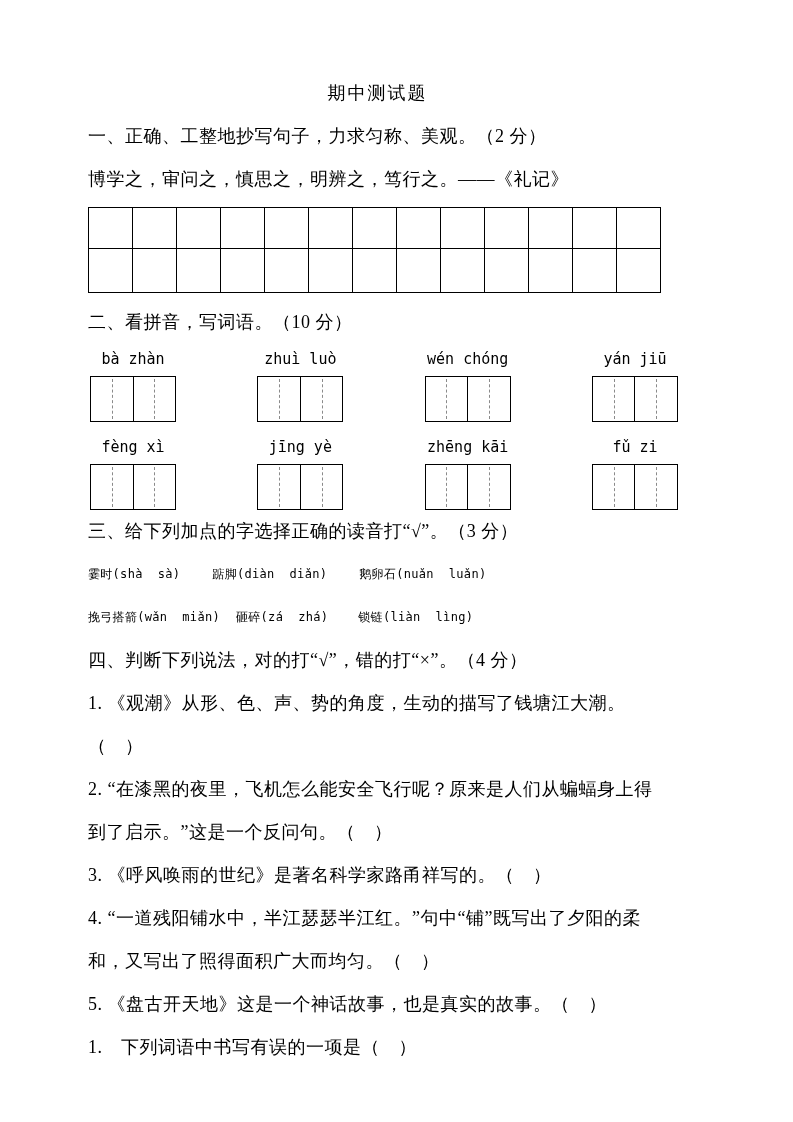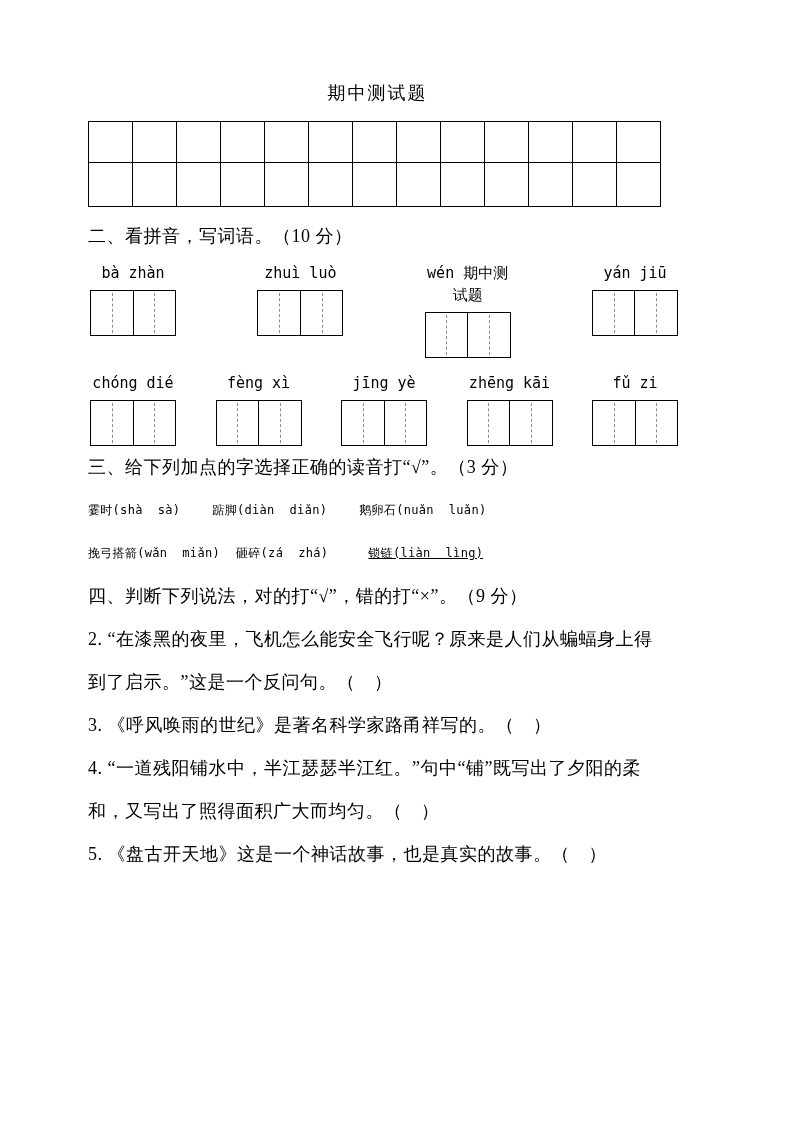--- a/index.html
+++ b/index.html
@@ -31,33 +31,35 @@
   .tz-cell + .tz-cell { border-left:1px solid #000; }
   .tz-cell::after {
     content:""; position:absolute; left:50%; top:2px; bottom:2px;
     border-left:1px dashed #8a8a8a;
   }
   
   .s3-line { font-family:"DejaVu Sans Mono","Liberation Serif",monospace; font-size:12px; letter-spacing:0.3px; }
   .s3-line .s3-item { display:inline-block; }
   .s3-line .s3-item + .s3-item { margin-left:32px; }
   .s3-line.tight .s3-item:nth-child(2) { margin-left:16px; }
-  .s3-line.tight .s3-item:nth-child(3) { margin-left:40px;text-decoration:underline; }
+  .s3-line.tight .s3-item:nth-child(3) { margin-left:30px; }
   .sec3 { margin-top:4px; }
   .sec { margin-top:0; }
   .after-grid { margin-top:2px; }
 </style>
 </head>
 <body>
 
 <div class="page">
 
   <p class="title">期中测试题</p>
 
   <section class="sec">
+    <p class="line">一、正确、工整地抄写句子，力求匀称、美观。（2 分）</p>
+    <p class="line">博学之，审问之，慎思之，明辨之，笃行之。——《礼记》</p>
     <table class="copy-grid">
       <tbody>
           <tr>
             <td></td>
             <td></td>
             <td></td>
             <td></td>
             <td></td>
             <td></td>
             <td></td>
@@ -99,43 +101,36 @@
           </div>
       </div>
       <div class="py-col">
         <div class="py-label">zhuì luò</div>
         <div class="tzbox">
             <span class="tz-cell"></span>
             <span class="tz-cell"></span>
           </div>
       </div>
       <div class="py-col">
-        <div class="py-label">wén 期中测试题</div>
+        <div class="py-label">wén chóng</div>
         <div class="tzbox">
             <span class="tz-cell"></span>
             <span class="tz-cell"></span>
           </div>
       </div>
       <div class="py-col">
         <div class="py-label">yán jiū</div>
         <div class="tzbox">
             <span class="tz-cell"></span>
             <span class="tz-cell"></span>
           </div>
       </div>
     </div>
 
     <div class="py-row labels-row row-gap">
-      <div class="py-col">
-        <div class="py-label">chóng dié</div>
-        <div class="tzbox">
-            <span class="tz-cell"></span>
-            <span class="tz-cell"></span>
-          </div>
-      </div>
       <div class="py-col">
         <div class="py-label">fèng xì</div>
         <div class="tzbox">
             <span class="tz-cell"></span>
             <span class="tz-cell"></span>
           </div>
       </div>
       <div class="py-col">
         <div class="py-label">jīng yè</div>
         <div class="tzbox">
@@ -164,23 +159,25 @@
     <p class="line">三、给下列加点的字选择正确的读音打“√”。（3 分）</p>
     <p class="line s3-line">
       <span class="s3-item">霎时(shà&nbsp;&nbsp;sà)</span><span class="s3-item">踮脚(diàn&nbsp;&nbsp;diǎn)</span><span class="s3-item">鹅卵石(nuǎn&nbsp;&nbsp;luǎn)</span>
     </p>
     <p class="line s3-line tight">
       <span class="s3-item">挽弓搭箭(wǎn&nbsp;&nbsp;miǎn)</span><span class="s3-item">砸碎(zá&nbsp;&nbsp;zhá)</span><span class="s3-item">锁链(liàn&nbsp;&nbsp;lìng)</span>
     </p>
   </section>
 
   <section class="sec">
-    <p class="line">四、判断下列说法，对的打“√”，错的打“×”。（9 分）</p>
+    <p class="line">四、判断下列说法，对的打“√”，错的打“×”。（4 分）</p>
+    <p class="line">1. 《观潮》从形、色、声、势的角度，生动的描写了钱塘江大潮。（　）</p>
     <p class="line">2. “在漆黑的夜里，飞机怎么能安全飞行呢？原来是人们从蝙蝠身上得到了启示。”这是一个反问句。（　）</p>
     <p class="line">3. 《呼风唤雨的世纪》是著名科学家路甬祥写的。（　）</p>
     <p class="line">4. “一道残阳铺水中，半江瑟瑟半江红。”句中“铺”既写出了夕阳的柔和，又写出了照得面积广大而均匀。（　）</p>
     <p class="line">5. 《盘古开天地》这是一个神话故事，也是真实的故事。（　）</p>
   </section>
 
   <section class="sec">
+    <p class="line">1.　下列词语中书写有误的一项是（　）</p>
   </section>
 
 </div>
 
 </body></html>

